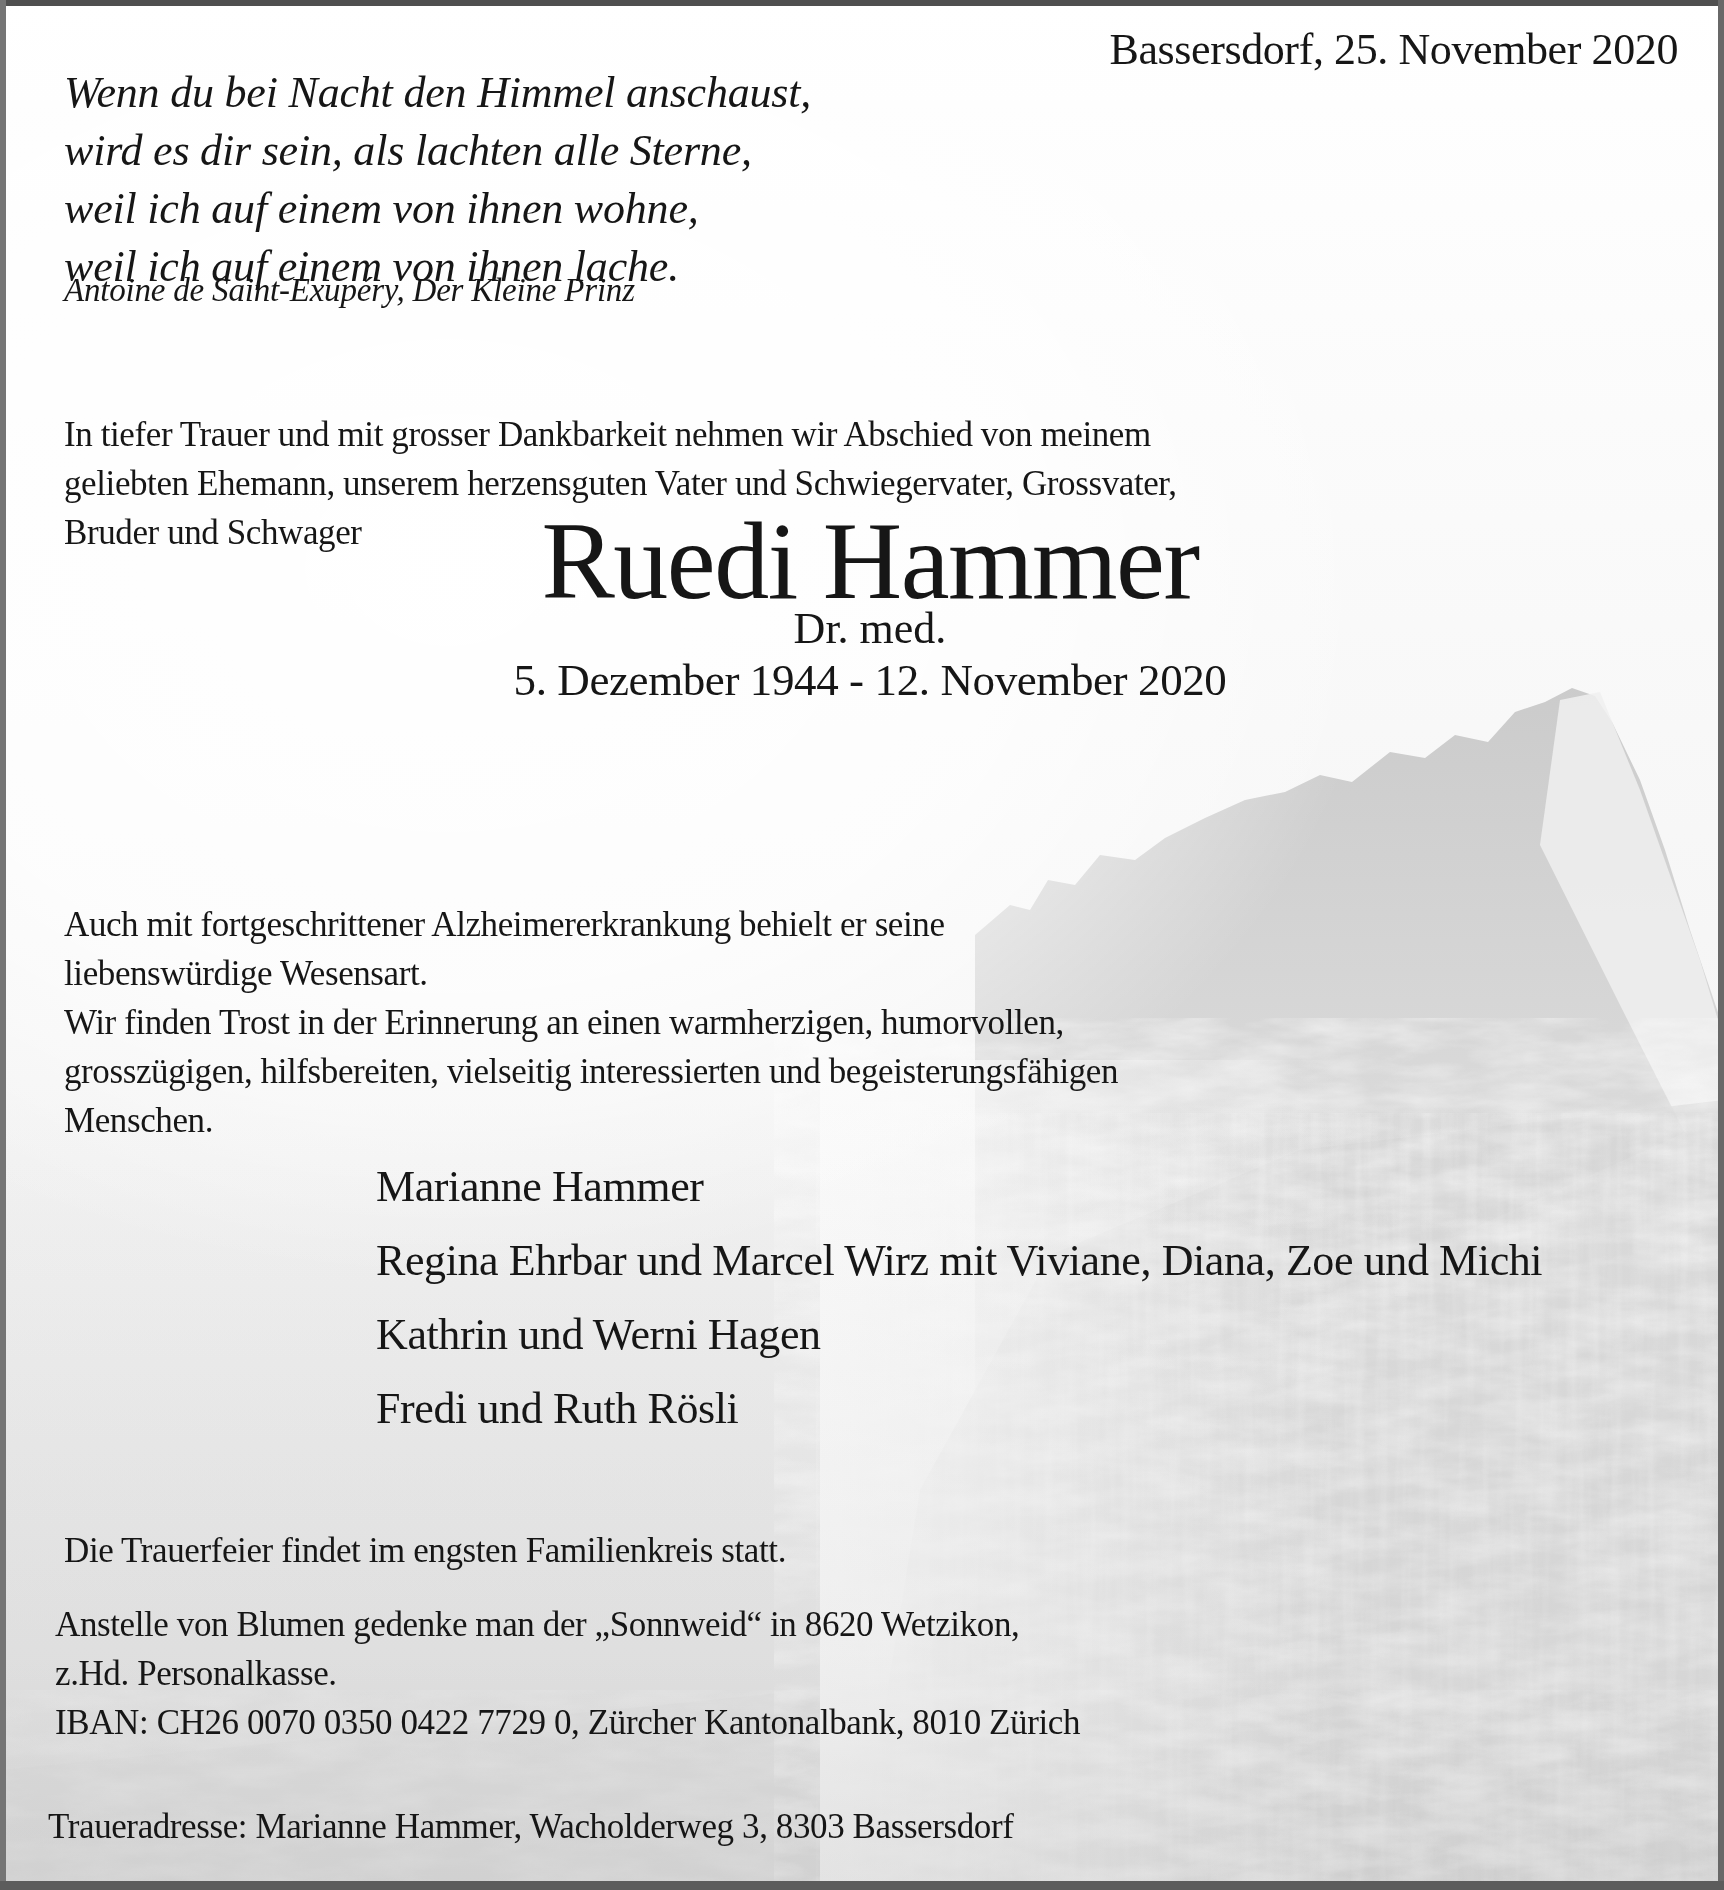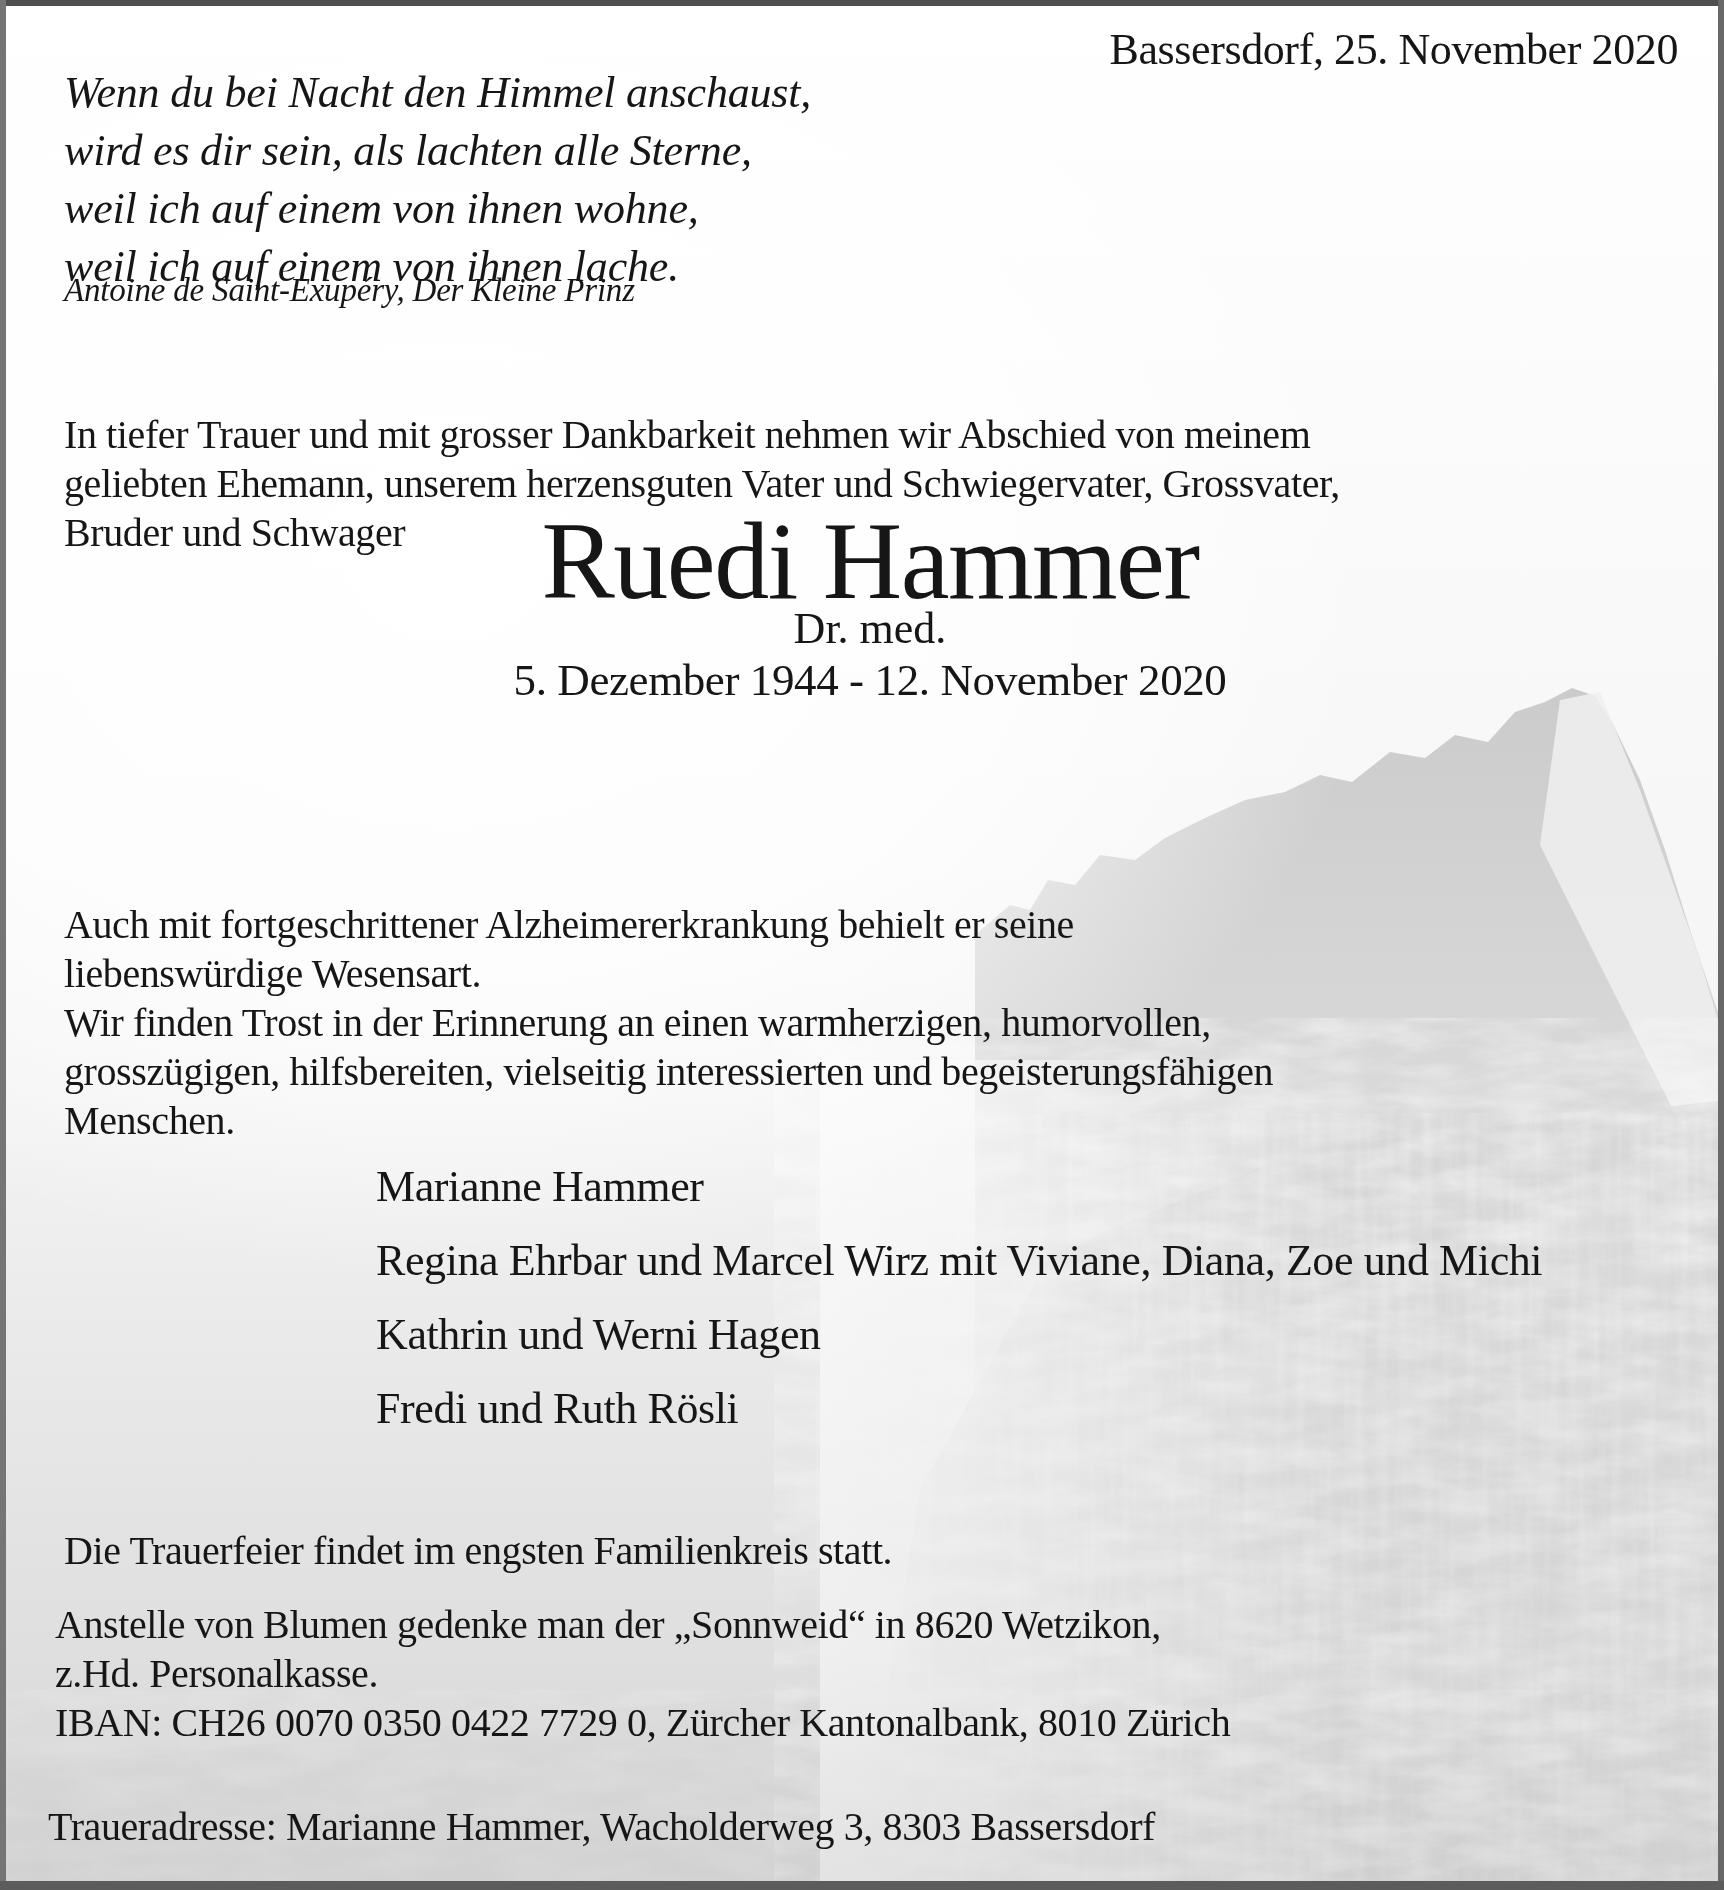--- a/index.html
+++ b/index.html
@@ -17,21 +17,21 @@
       linear-gradient(to bottom, rgba(255,255,255,0) 58%, rgba(190,190,190,0.18) 88%, rgba(175,175,175,0.30) 100%);
   }
   
   .frame{position:absolute;z-index:3;}
   .frame-top{left:0;top:0;width:1724px;height:6px;background:#4f4f4f;}
   .frame-left{left:0;top:0;width:6px;height:1890px;background:#757575;}
   .frame-right{right:0;top:0;width:6px;height:1890px;background:#686868;}
   .frame-bottom{left:0;bottom:0;width:1724px;height:9px;background:#5c5c5c;}
   
   .txt{position:absolute;z-index:2;white-space:nowrap;}
-  .body-size{font-size:40px;line-height:49px;letter-spacing:-0.4px;}
+  .body-size{font-size:35px;line-height:49px;letter-spacing:-0.4px;}
   .poem-block{font-style:italic;font-size:44px;line-height:58px;letter-spacing:-0.2px;}
   .attr{font-style:italic;font-size:33px;letter-spacing:-0.2px;}
   .center{left:64px;width:1612px;text-align:center;}
   .name{font-size:110px;line-height:1;letter-spacing:-1.5px;}
   .mourners{font-size:44px;line-height:74px;letter-spacing:-0.4px;}
   .dateline{top:24px;right:46px;font-size:44px;letter-spacing:-0.4px;}
   .poem-pos{top:64px;left:64px;}
   .attr-pos{top:272px;left:64px;}
   .intro-pos{top:410px;left:64px;}
   .name-pos{top:506px;}

